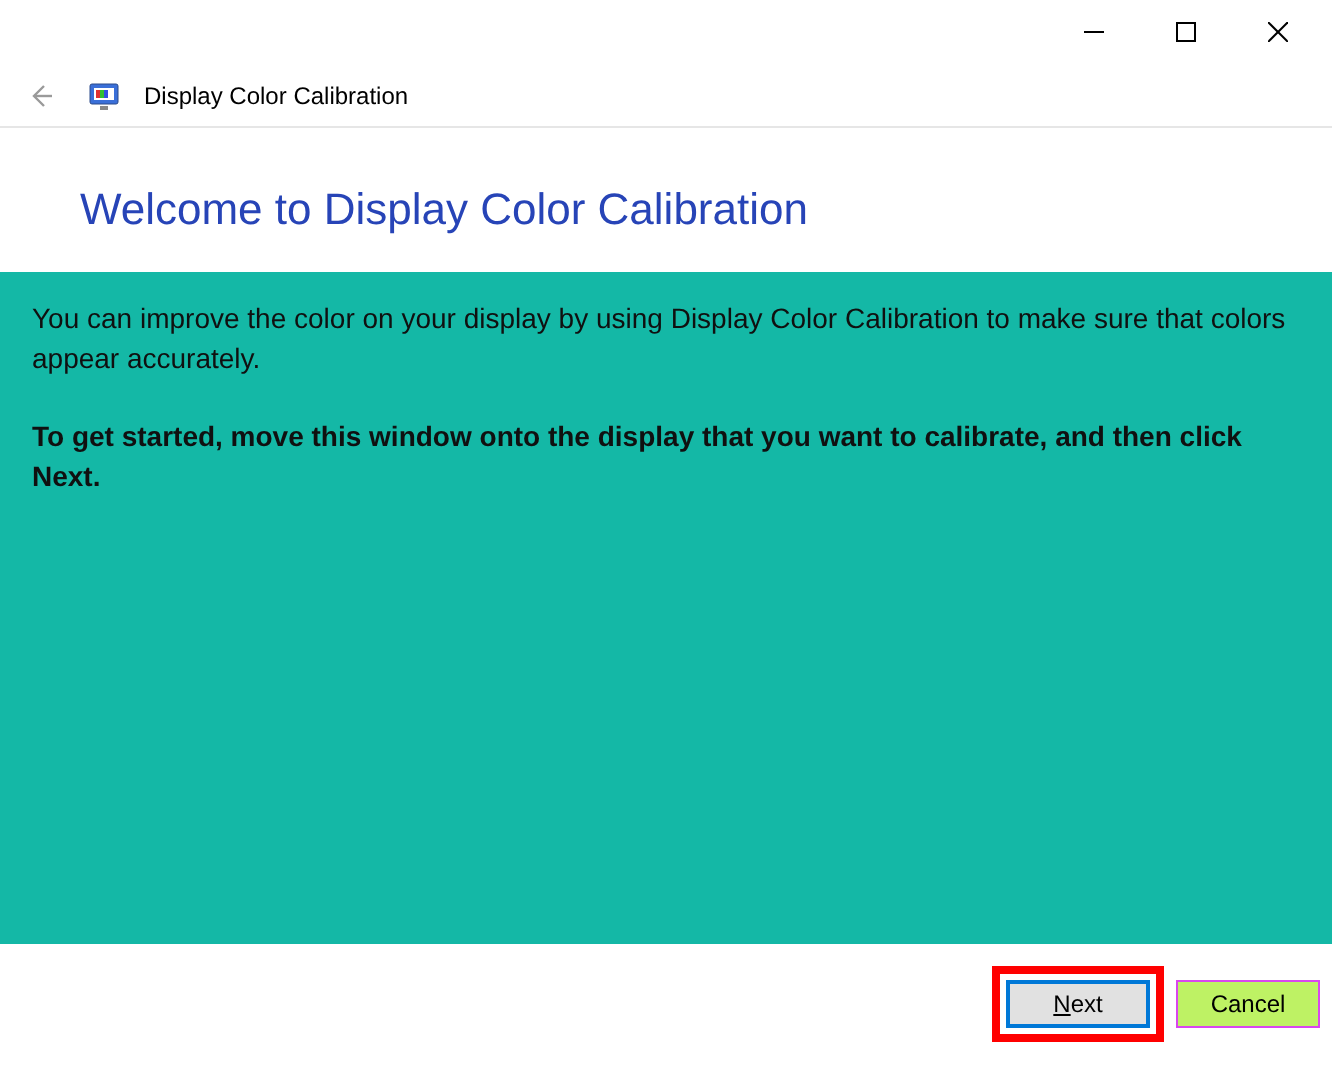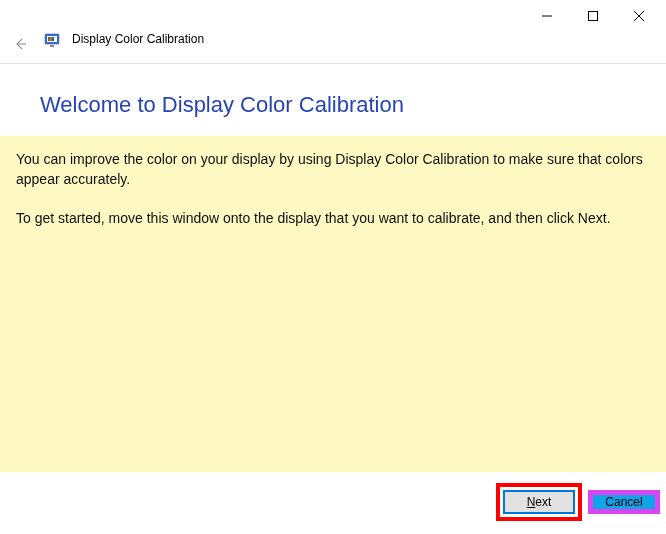--- a/index.html
+++ b/index.html
@@ -25,20 +25,21 @@
       height: 30px;
       display: flex;
       align-items: center;
       justify-content: center;
       font-family: "Segoe UI Symbol", sans-serif;
       color: #000;
     }
     .header {
       height: 32px;
       display: flex;
+      align-items: center;
       padding-left: 8px;
       border-bottom: 1px solid #e6e6e6;
       gap: 12px;
     }
     .back-arrow {
       width: 24px;
       height: 24px;
       display: flex;
       align-items: center;
       justify-content: center;
@@ -53,51 +54,51 @@
       font-size: 12px;
       color: #000;
     }
     .heading {
       padding: 28px 0 18px 40px;
       color: #2744b7;
       font-size: 22px;
       font-weight: 400;
     }
     .content {
-      background: #fef9c3;
+      background: #14b8a6;
       padding: 14px 22px 0 16px;
       height: 336px;
       color: #101010;
       font-size: 14px;
       line-height: 1.4;
     }
     .content p { margin-bottom: 20px; }
-    .content p.spaced { margin-bottom: 10px; }
+    .content p.spaced { margin-bottom: 10px; font-weight: bold; }
     .help-link {
       color: #0b3fe0;
       text-decoration: underline;
       cursor: pointer;
     }
     .footer {
       position: absolute;
       bottom: 0;
       left: 0;
       right: 0;
       height: 64px;
       display: flex;
       justify-content: flex-end;
       align-items: center;
       padding-right: 6px;
       gap: 6px;
     }
     .btn {
       min-width: 72px;
       height: 24px;
-      background: #0ea5e9;
-      border: 5px solid #d946ef;
+      background: #bef264;
+      border: 1px solid #d946ef;
       font-size: 12px;
       display: flex;
       align-items: center;
       justify-content: center;
       cursor: pointer;
       font-family: inherit;
     }
     .btn.primary {
       background: #e1e1e1;
       border: 2px solid #0078d7;

